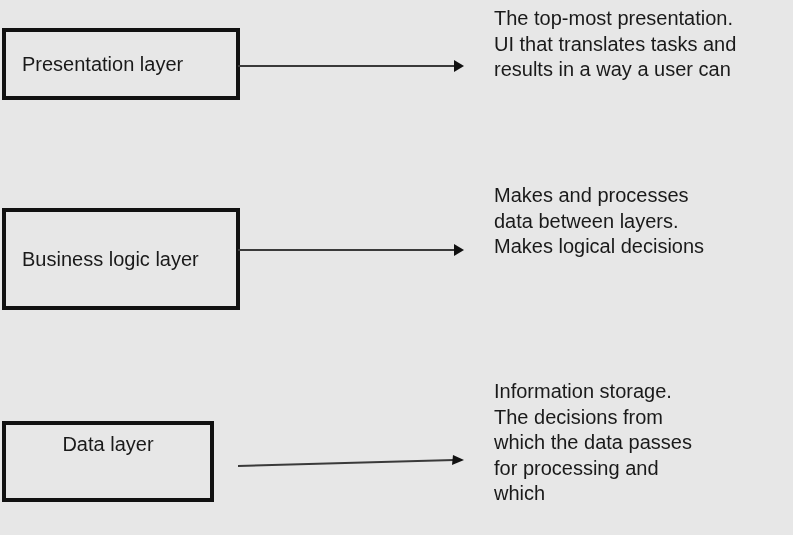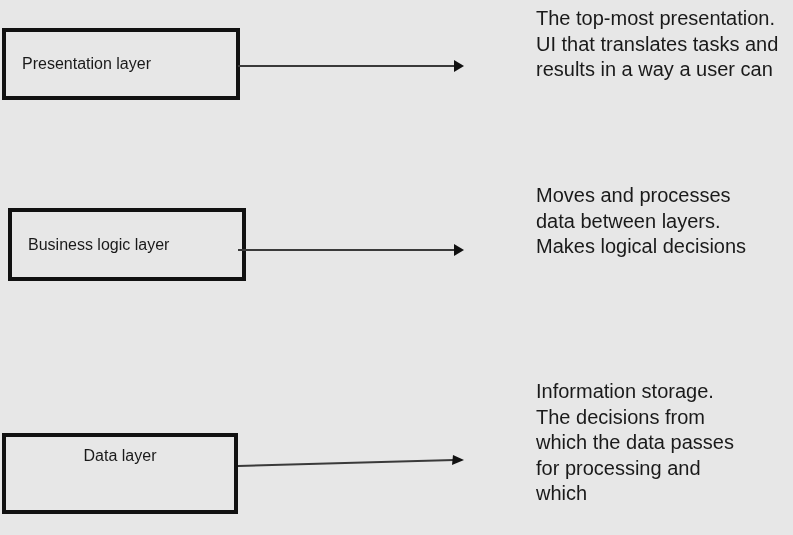--- a/index.html
+++ b/index.html
@@ -22,31 +22,31 @@
   
   .layer-box {
     position: absolute;
     box-sizing: border-box;
     background: #e7e7e7;
     border: 4px solid #111111;
     display: flex;
     align-items: center;
   }
   .layer-box .box-label {
-    font-size: 16px;
+    font-size: 20px;
     line-height: 24px;
     color: #1a1a1a;
     white-space: nowrap;
   }
   .align-left  { justify-content: flex-start; padding-left: 16px; }
   .align-center{ justify-content: center; }
 
   #box-presentation    { left: 2px; top: 28px;  width: 238px; height: 72px; }
-  #box-business-logic  { left: 2px; top: 208px; width: 238px; height: 73px; margin-left: 6px; }
-  #box-data            { left: 2px; top: 421px; width: 236px; height: 81px; margin-top: 12px; }
+  #box-business-logic  { left: 2px; top: 208px; width: 238px; height: 102px; }
+  #box-data            { left: 2px; top: 421px; width: 212px; height: 81px; }
   #box-data .box-label { position: relative; top: -18px; }
 
   
   .connector {
     position: absolute;
     left: 238px;
     overflow: visible;
   }
   #connector-1 { top: 52px;  }
   #connector-2 { top: 236px; }
@@ -57,21 +57,21 @@
     position: absolute;
     left: 494px;
     width: 295px;
     font-size: 20px;
     line-height: 25.5px;
     color: #1a1a1a;
   }
   #desc-presentation   { top: 6px;   }
   #desc-business-logic { top: 183px; }
   #desc-data           { top: 379px; }
-  .desc-line { display: block; white-space: nowrap; margin-left: 42px; }
+  .desc-line { display: block; white-space: nowrap; }
 </style>
 </head>
 <body>
 
 <div id="canvas">
 
   <div class="layer-box align-left" id="box-presentation">
     <span class="box-label">Presentation layer</span>
   </div>
 
@@ -89,21 +89,21 @@
   <div class="layer-box align-left" id="box-business-logic">
     <span class="box-label">Business logic layer</span>
   </div>
 
   <svg class="connector" id="connector-2" width="232" height="28">
     <line x1="0" y1="14" x2="216" y2="14" stroke="#3a3a3a" stroke-width="2"></line>
     <polygon points="216,8 226,14 216,20" fill="#111111"></polygon>
   </svg>
 
   <div class="desc-block" id="desc-business-logic">
-    <span class="desc-line">Moves and processes</span>
+    <span class="desc-line">Makes and processes</span>
     <span class="desc-line">data between layers.</span>
     <span class="desc-line">Makes logical decisions</span>
   </div>
 
   <div class="layer-box align-center" id="box-data">
     <span class="box-label">Data layer</span>
   </div>
 
   <svg class="connector" id="connector-3" width="232" height="32">
     <line x1="0" y1="18" x2="216" y2="12" stroke="#3a3a3a" stroke-width="2"></line>

